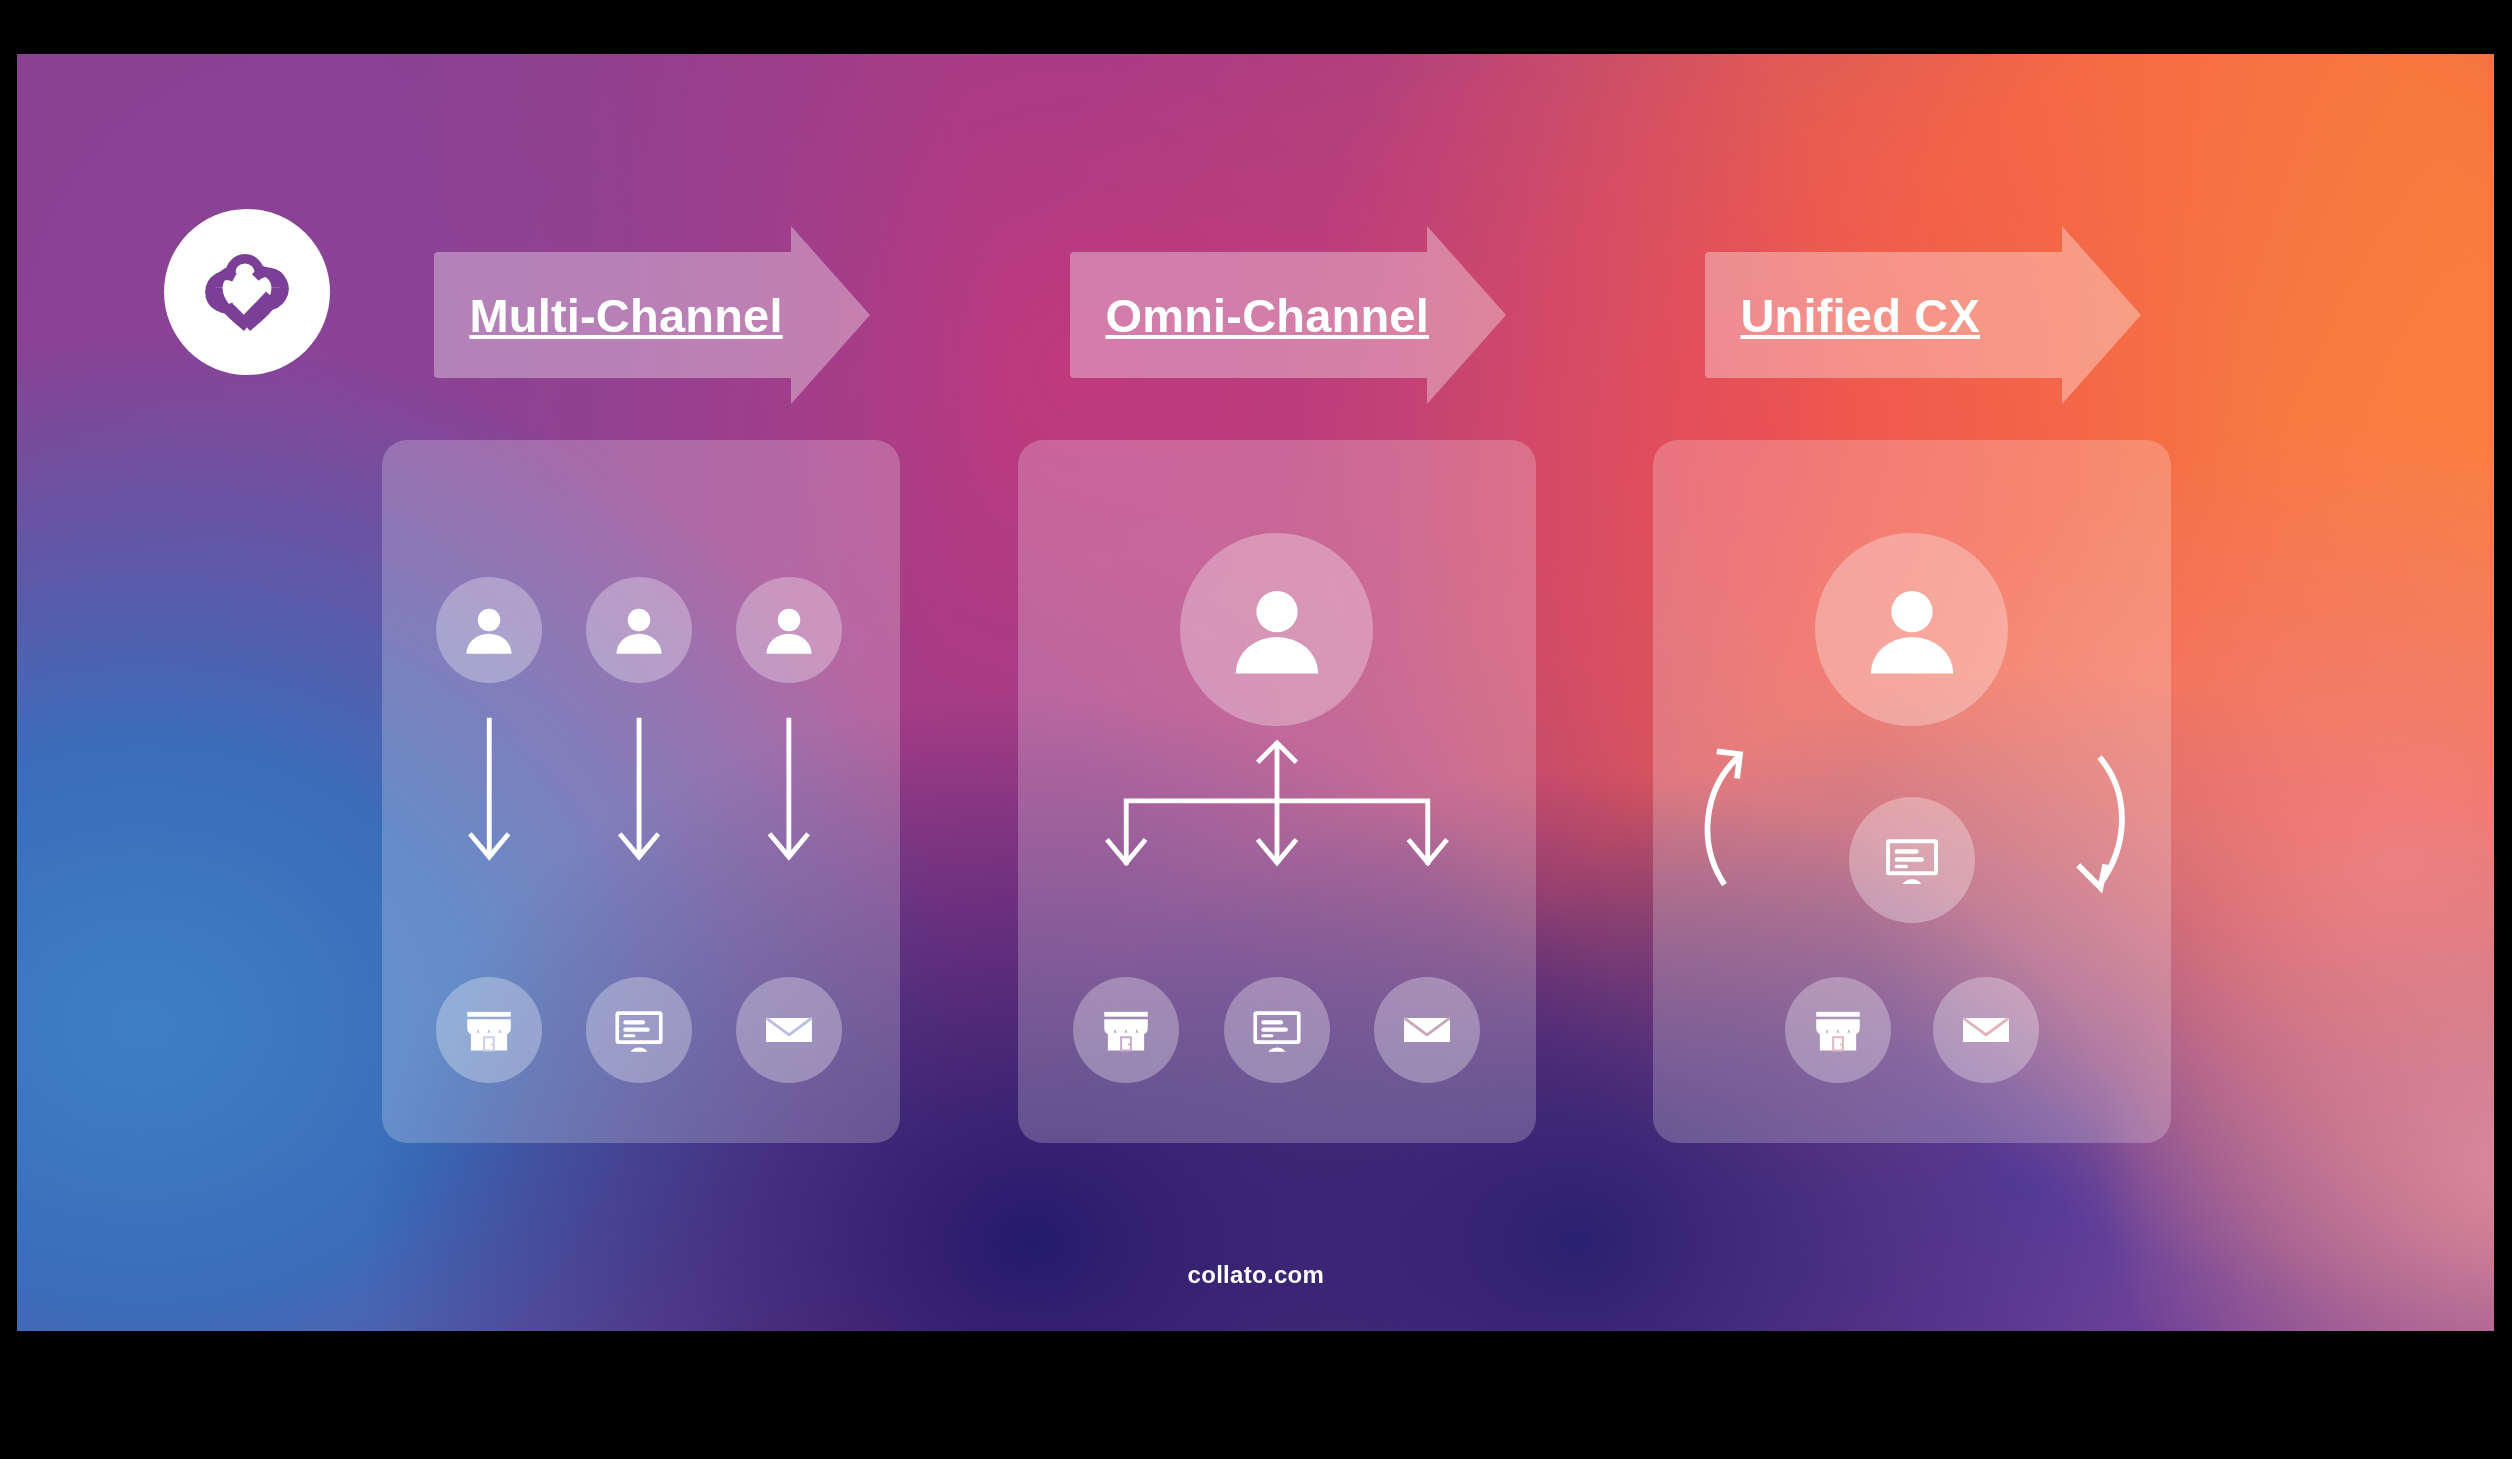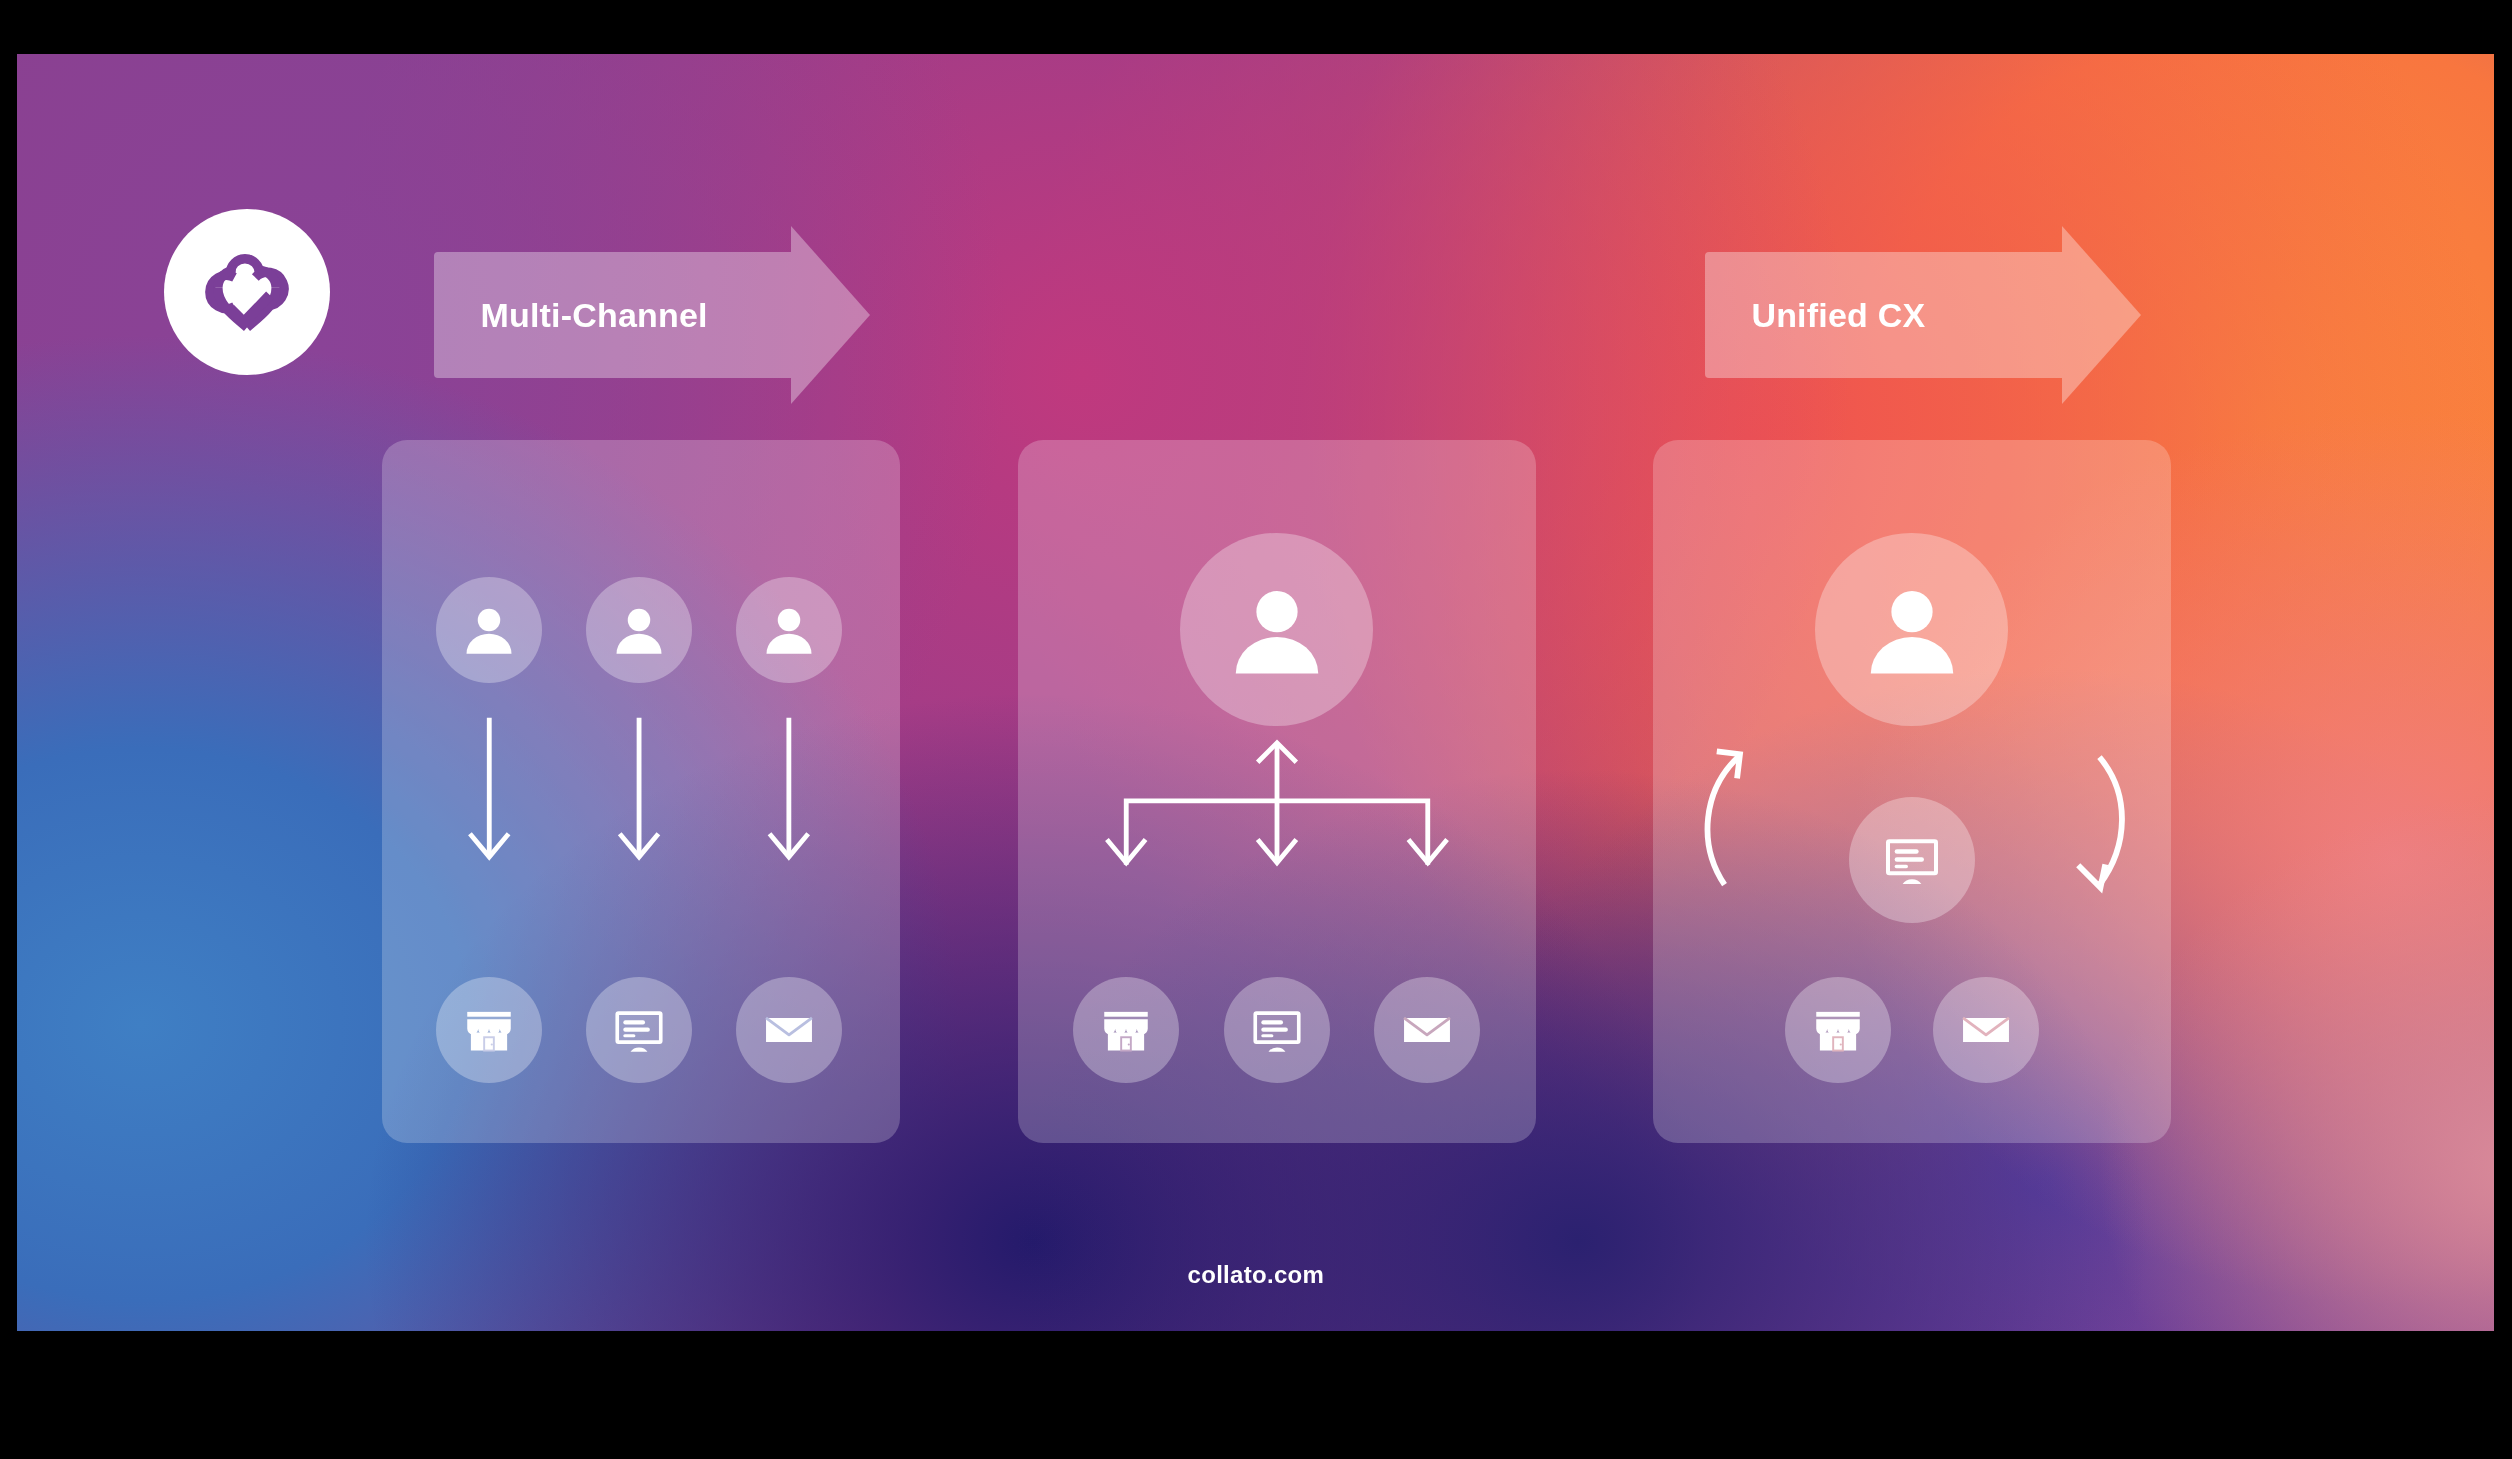--- a/index.html
+++ b/index.html
@@ -63,22 +63,22 @@
   }
   .arrow-head{
     position:absolute; left:100%; top:50%;
     transform:translateY(-50%);
     width:0; height:0;
     border-top:89px solid transparent;
     border-bottom:89px solid transparent;
     border-left:79px solid rgba(255,255,255,0.34);
   }
   .arrow-label{
-    color:#fff; font-size:34px; font-weight:bold;
-    letter-spacing:0.2px; padding-left:46px; white-space:nowrap;
+    color:#fff; font-size:47px; font-weight:bold;
+    letter-spacing:0.2px; padding-left:35px; white-space:nowrap;text-decoration:underline;
   }
   #band-1{ left:417px; width:357px; }
   #band-2{ left:1053px; width:357px; }
   #band-3{ left:1688px; width:357px; }
 
   
   .panel{
     position:absolute; top:386px;
     width:518px; height:703px;
     border-radius:25px;
@@ -143,20 +143,26 @@
     </svg>
   </div>
 
   <div class="arrow-band" id="band-1">
     <div class="arrow-body">
       <span class="arrow-label">Multi-Channel</span>
       <span class="arrow-head"></span>
     </div>
   </div>
 
+  <div class="arrow-band" id="band-2">
+    <div class="arrow-body">
+      <span class="arrow-label">Omni-Channel</span>
+      <span class="arrow-head"></span>
+    </div>
+  </div>
 
   <div class="arrow-band" id="band-3">
     <div class="arrow-body">
       <span class="arrow-label">Unified CX</span>
       <span class="arrow-head"></span>
     </div>
   </div>
 
   <div class="panel" id="panel-1">
 

